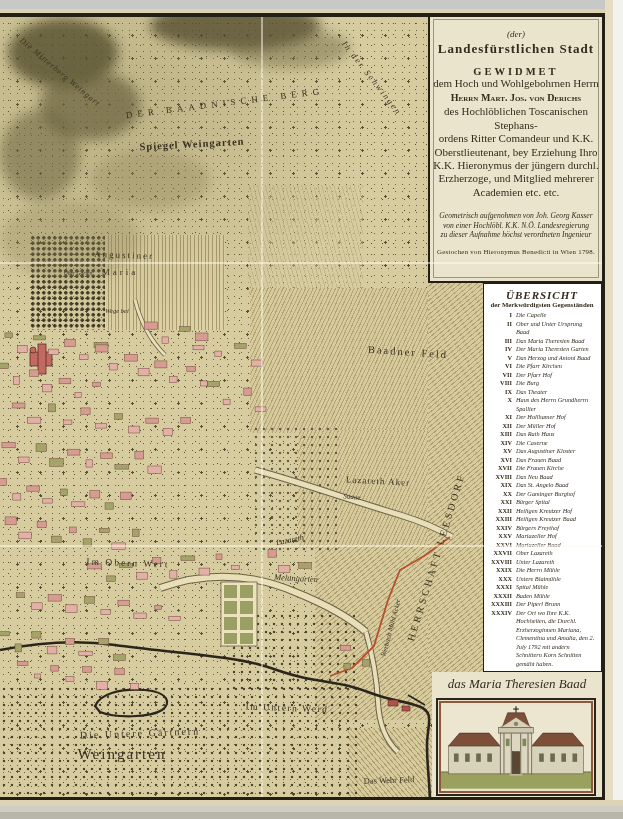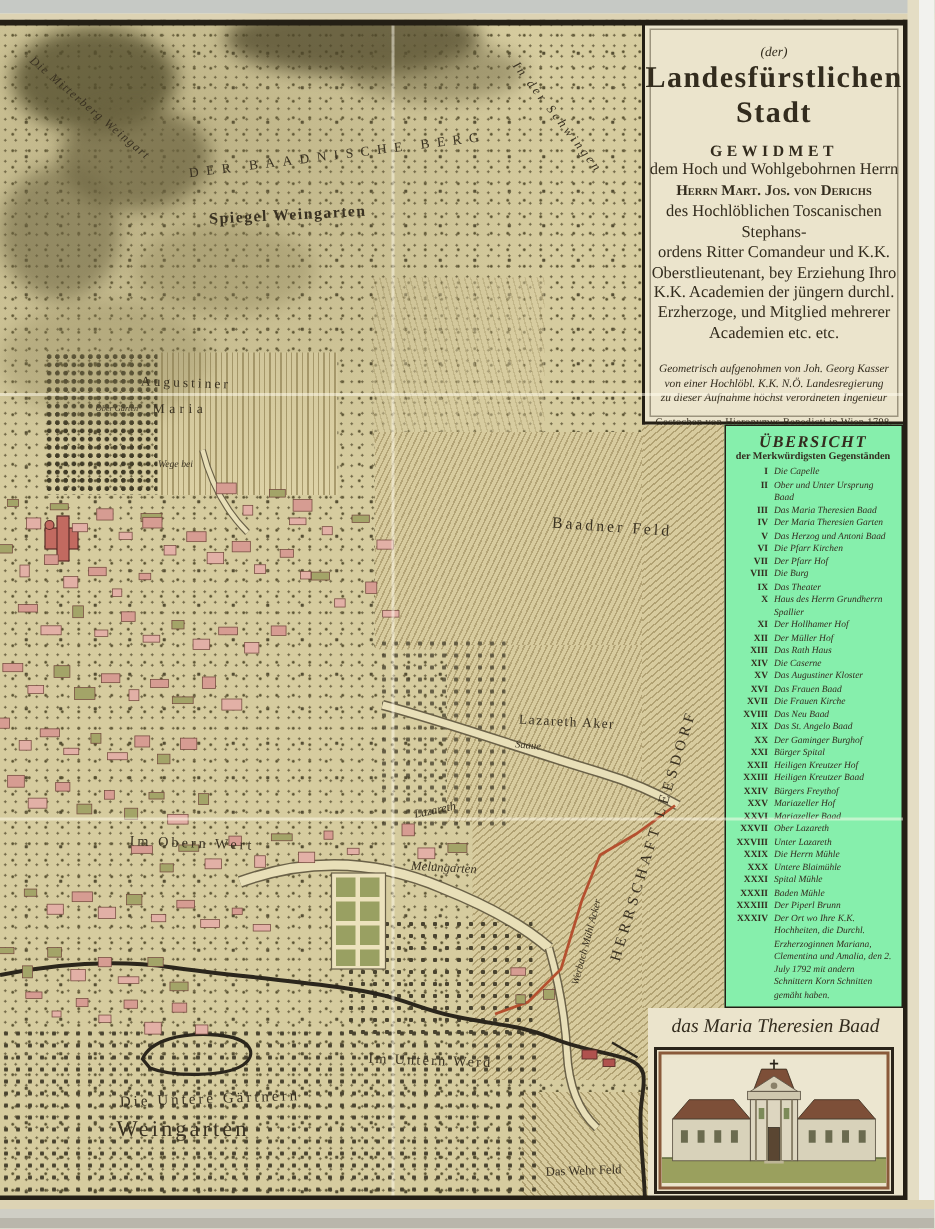--- a/index.html
+++ b/index.html
@@ -29,29 +29,29 @@
   
   .labels{position:absolute;inset:0;}
   .lbl{position:absolute;white-space:nowrap;color:#3a3222;transform:translate(-50%,-50%);}
   
   .cartouche{position:absolute;left:428px;top:16px;width:174px;height:267px;
     background:#ebe4cc;border-left:2px solid #241f15;border-bottom:2px solid #241f15;
     text-align:center;box-sizing:border-box;padding-top:12px;}
   .cartouche:after{content:"";position:absolute;inset:3px;border:1px solid rgba(60,50,30,.45);pointer-events:none;}
   .c-grundriss{font-size:17px;font-style:italic;font-weight:bold;letter-spacing:6px;}
   .c-der{font-size:9px;font-style:italic;margin-top:1px;}
-  .c-stadt{font-size:20px;font-weight:bold;margin-top:2px;letter-spacing:1px;}
+  .c-stadt{font-size:13px;font-weight:bold;margin-top:2px;letter-spacing:1px;}
   .c-baaden{font-size:25px;letter-spacing:8px;margin-top:3px;}
   .c-gewidmet{font-size:10.5px;font-weight:bold;letter-spacing:3px;margin-top:9px;}
   .c-cursive{font-size:11px;line-height:1.22;}
   .c-dedicatee{font-size:10px;font-weight:bold;font-variant:small-caps;margin:2px 0;}
   .c-small{font-size:7.6px;font-style:italic;line-height:1.25;margin-top:12px;}
   .c-engraver{font-size:6.8px;margin-top:8px;letter-spacing:.3px;}
   
-  .legend{position:absolute;left:483px;top:283px;width:119px;height:389px;background:#86efac;
+  .legend{position:absolute;left:483px;top:283px;width:119px;height:389px;background:#ffffff;
     border:1.5px solid #241f15;box-sizing:border-box;padding:5px 4px 16px 3px;}
   .l-title{text-align:center;font-size:11px;font-weight:bold;font-style:italic;letter-spacing:1px;}
   .l-sub{text-align:center;font-size:6.8px;font-weight:bold;margin-bottom:3px;}
   .l-row{display:flex;font-size:6.3px;line-height:1.35;}
   .l-num{width:25px;min-width:25px;text-align:right;padding-right:4px;font-weight:bold;}
   .l-lab{flex:1;font-style:italic;}
   
   .vignette{position:absolute;left:432px;top:672px;width:170px;height:128px;background:#ebe4cc;}
   .v-caption{text-align:center;font-size:13px;font-style:italic;padding-top:4px;}
   .v-frame{position:absolute;left:4px;top:26px;width:160px;height:98px;background:#ebe4cc;
@@ -281,21 +281,21 @@
     <div class="c-der">(der)</div>
     <div class="c-stadt">Landesfürstlichen Stadt</div>
     <div class="c-gewidmet">GEWIDMET</div>
     <div class="c-cursive">dem Hoch und Wohlgebohrnen Herrn</div>
     <div class="c-dedicatee">Herrn Mart. Jos. von Derichs</div>
     <div class="c-cursive">
 
     <div>des Hochlöblichen Toscanischen Stephans-</div>
         <div>ordens Ritter Comandeur und K.K.</div>
         <div>Oberstlieutenant, bey Erziehung Ihro</div>
-        <div>K.K. Academien der jüngern durchl.</div>
+        <div>K.K. Hieronymus der jüngern durchl.</div>
         <div>Erzherzoge, und Mitglied mehrerer</div>
         <div>Academien etc. etc.</div>
       </div>
     <div class="c-small">
 
     <div>Geometrisch aufgenohmen von Joh. Georg Kasser</div>
         <div>von einer Hochlöbl. K.K. N.Ö. Landesregierung</div>
         <div>zu dieser Aufnahme höchst verordneten Ingenieur</div>
       </div>
     <div class="c-engraver">Gestochen von Hieronymus Benedicti in Wien 1798.</div>

